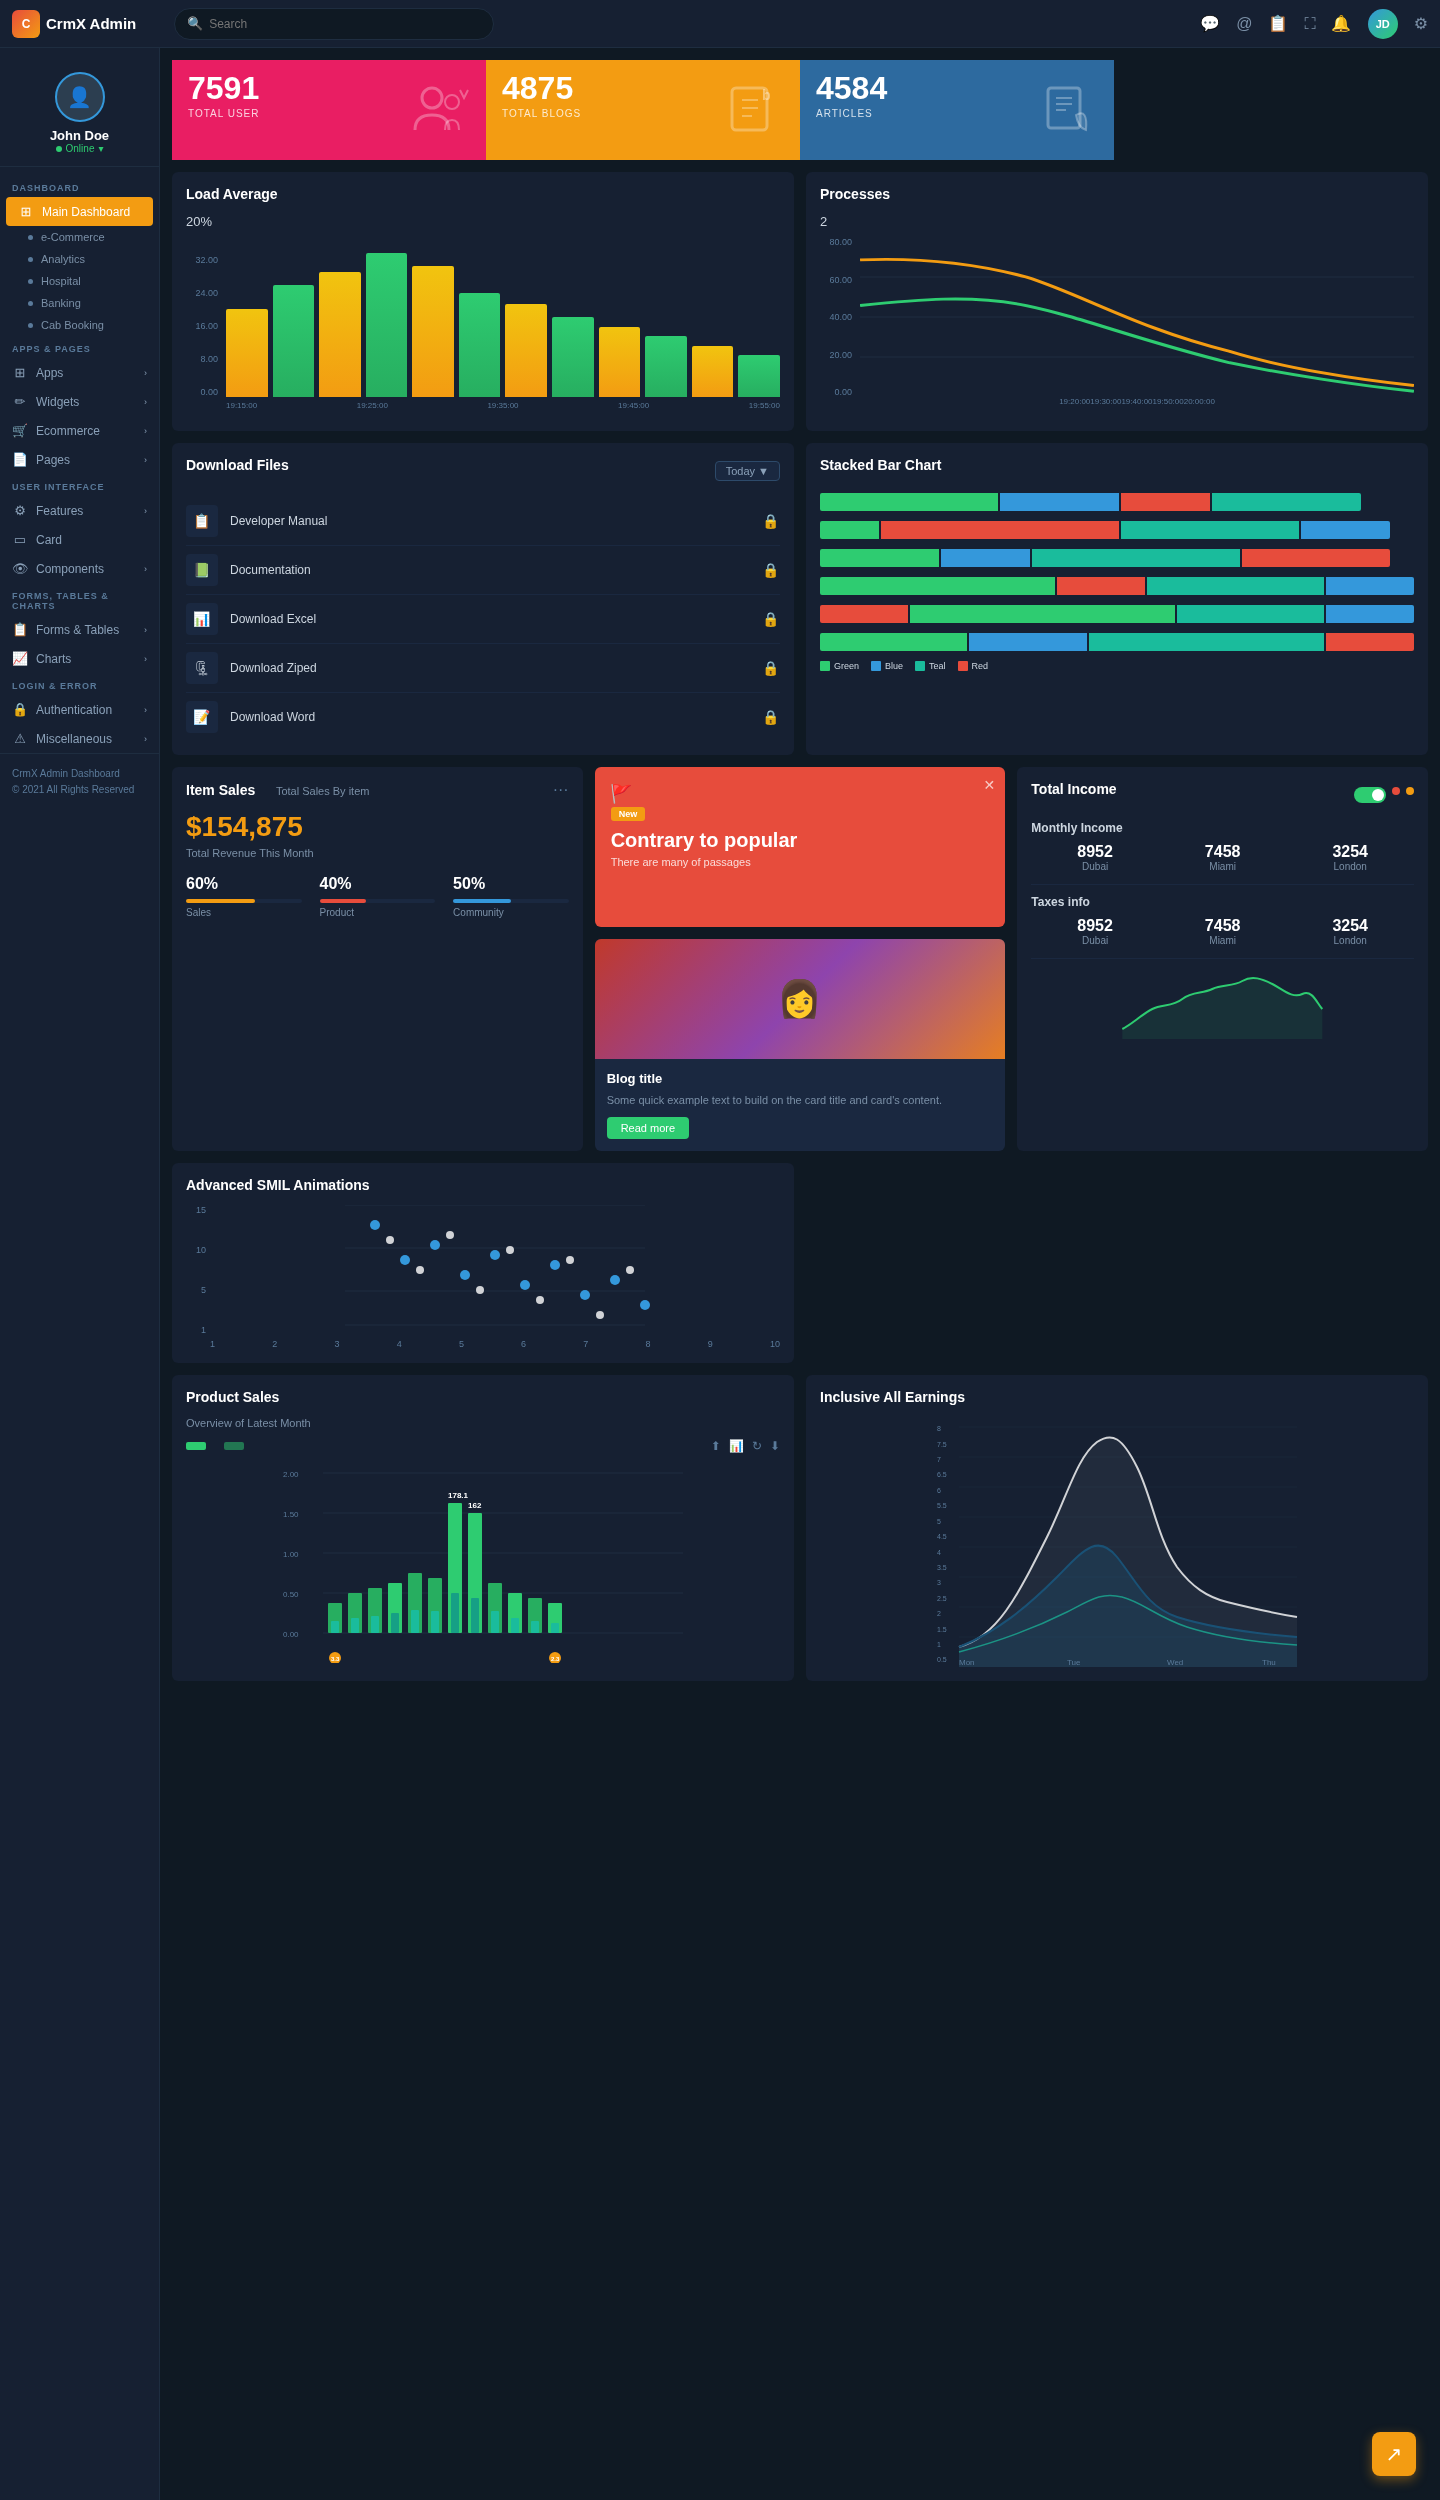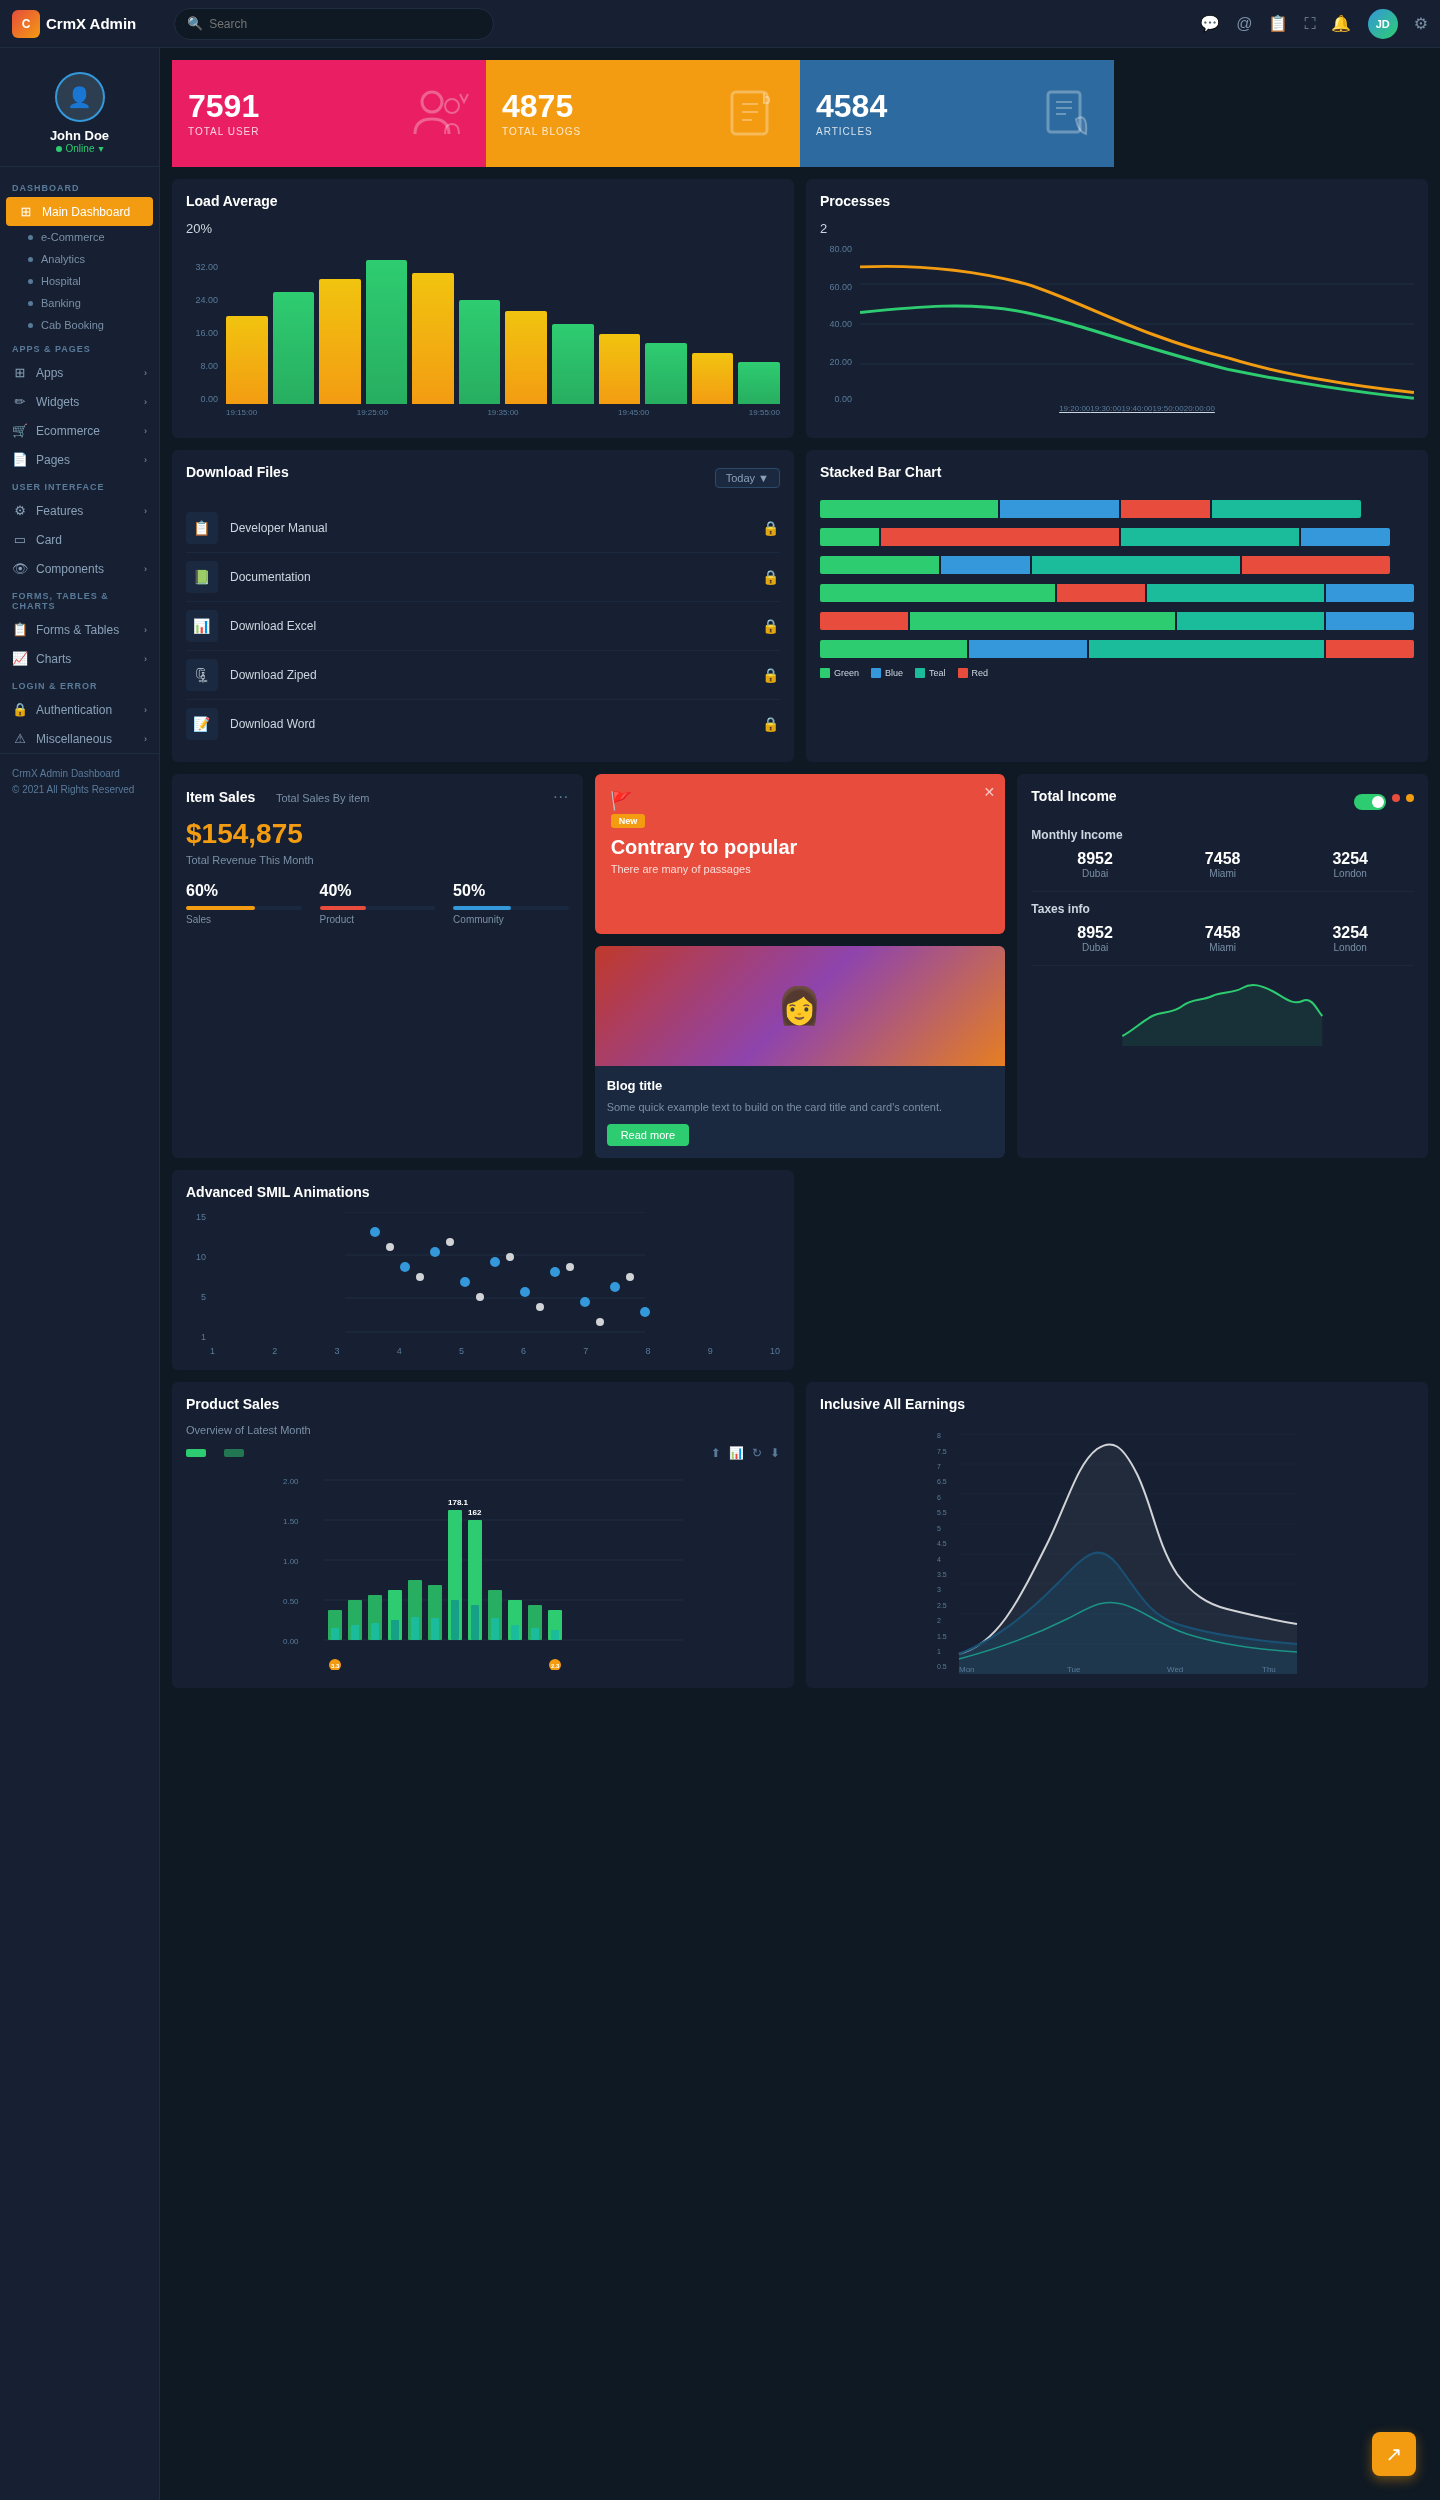--- a/index.html
+++ b/index.html
@@ -32,21 +32,21 @@
     .sidebar-child { padding: 5px 12px 5px 28px; font-size: 11px; color: #7a8fa6; cursor: pointer; display: flex; align-items: center; gap: 8px; }
     .sidebar-child .dot { width: 5px; height: 5px; border-radius: 50%; background: #5a7a9a; }
     .si-icon { font-size: 13px; width: 16px; text-align: center; }
     .chevron { margin-left: auto; font-size: 9px; }
 
     
     .main { margin-left: 160px; flex: 1; padding: 12px; }
 
     
     .stat-cards { display: grid; grid-template-columns: repeat(4, 1fr); gap: 0; margin-bottom: 12px; }
-    .stat-card { padding: 30px 16px; display: flex; flex-direction: column; justify-content: space-between; min-height: 100px; position: relative; overflow: hidden; }
+    .stat-card { padding: 12px 16px; display: flex; flex-direction: column; justify-content: space-between; min-height: 100px; position: relative; overflow: hidden; }
     .stat-card-pink { background: #e91e63; }
     .stat-card-orange { background: #f39c12; }
     .stat-card-dark { background: #1a2840; }
     .stat-card-blue { background: #2d6a9f; }
     .stat-number { font-size: 32px; font-weight: 800; color: #fff; line-height: 1; }
     .stat-label { font-size: 10px; color: rgba(255,255,255,0.8); text-transform: uppercase; letter-spacing: 1px; margin-top: 4px; }
     .stat-icon { position: absolute; right: 16px; top: 50%; transform: translateY(-50%); font-size: 48px; color: rgba(255,255,255,0.2); }
 
     
     .row { display: grid; gap: 12px; margin-bottom: 12px; }
@@ -339,21 +339,21 @@
             <span>19:35:00</span>
             <span>19:45:00</span>
             <span>19:55:00</span>
           </div>
         </div>
       </div>
 
       <div class="panel">
         <div class="panel-title">Processes</div>
         <div style="color:#cdd6e0;font-size:13px;margin-bottom:8px;">2</div>
-        <div style="position:relative;height:180px;text-decoration:underline;">
+        <div style="position:relative;height:180px;">
           <div style="position:absolute;left:0;top:0;bottom:20px;width:36px;display:flex;flex-direction:column;justify-content:space-between;font-size:9px;color:#5a7a9a;text-align:right;padding-right:4px;">
             <span>80.00</span>
             <span>60.00</span>
             <span>40.00</span>
             <span>20.00</span>
             <span>0.00</span>
           </div>
           <svg style="margin-left:40px;width:calc(100% - 40px);height:160px;" viewBox="0 0 300 140" preserveAspectRatio="none">
 
             <line x1="0" y1="35" x2="300" y2="35" stroke="#1e2d40" stroke-width="1"></line>

